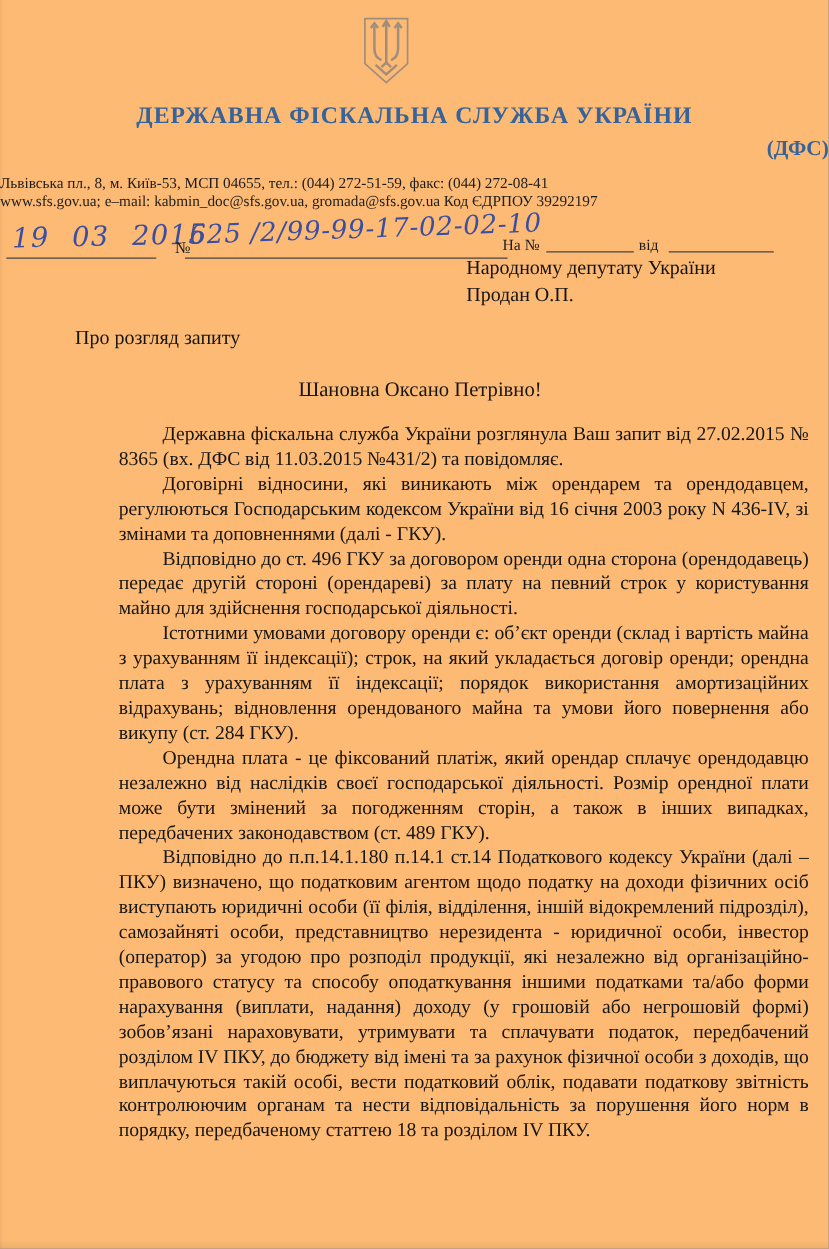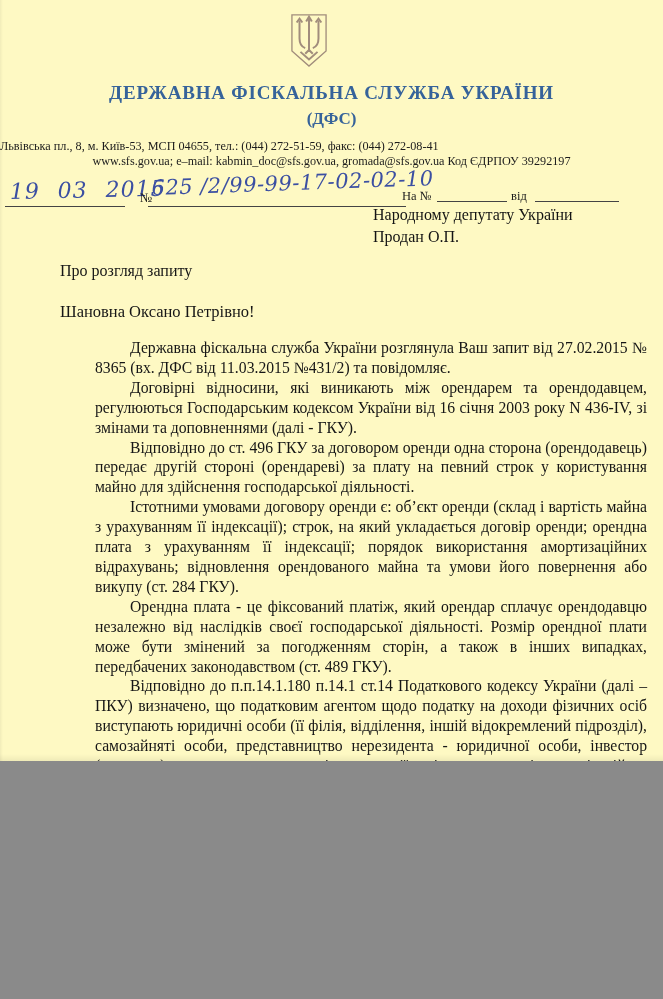--- a/index.html
+++ b/index.html
@@ -4,23 +4,23 @@
 <style>
   :root{
     --heading-blue:#36639a;
     --ink-blue:#3b4fa2;
     --emblem-brown:#a18d7c;
     --text:#161616;
   }
   html,body{margin:0;padding:0;background:#8a8a8a;}
   .page{
     position:relative;
-    width:663px;height:761px;
+    width:663px;height:999px;
     margin:0 auto;
-    background:#fef9c3;
+    background:#fdba74;
     font-family:"Liberation Serif", serif;
     color:var(--text);
     overflow:hidden;
   }
   
   .page::after{
     content:"";position:absolute;left:0;right:0;bottom:0;height:7px;
     background:linear-gradient(to bottom, rgba(0,0,0,0), rgba(0,0,0,0.06));
     pointer-events:none;
   }
@@ -33,30 +33,30 @@
   .emblem{position:absolute;left:288px;top:13px;width:42px;height:55px;}
   .emblem svg{width:100%;height:100%;stroke:var(--emblem-brown);fill:none;}
 
   .org-name{
     position:absolute;left:0;top:82px;width:663px;
     text-align:center;font-weight:bold;font-size:19px;letter-spacing:0.8px;
     color:var(--heading-blue);
   }
   .org-abbr{
     position:absolute;left:0;top:109px;width:663px;
-    text-align:center;font-weight:bold;font-size:17px;
+    text-align:right;font-weight:bold;font-size:17px;
     color:var(--heading-blue);
   }
   .addr{
     position:absolute;left:0;top:139px;width:663px;
     text-align:left;font-size:12.2px;color:#1c1c1c;
   }
   .contacts{
     position:absolute;left:0;top:154px;width:663px;
-    text-align:center;font-size:12.2px;color:#1c1c1c;
+    font-size:12.2px;color:#1c1c1c;
   }
 
   .hw{
     font-family:"DejaVu Serif", serif;font-style:italic;
     color:var(--ink-blue);white-space:nowrap;
   }
   .hw-date{
     position:absolute;left:10px;top:179px;font-size:22px;
     word-spacing:10px;letter-spacing:1px;
     transform:rotate(-1.2deg);transform-origin:left bottom;
@@ -77,21 +77,21 @@
 
   .recipient{
     position:absolute;left:373px;top:204px;
     font-size:16px;line-height:21.5px;color:#141414;
   }
   .subject{
     position:absolute;left:60px;top:262px;font-size:16px;
   }
   .salutation{
     position:absolute;left:60px;top:302px;width:552px;
-    font-size:16.5px;
+    text-align:center;font-size:16.5px;
   }
   .body-text{
     position:absolute;left:60px;top:338px;width:552px;
     font-size:15.7px;line-height:19.9px;
     text-align:justify;
     margin-left:35px;
   }
   .body-text p{
     margin:0;text-indent:35px;
   }

